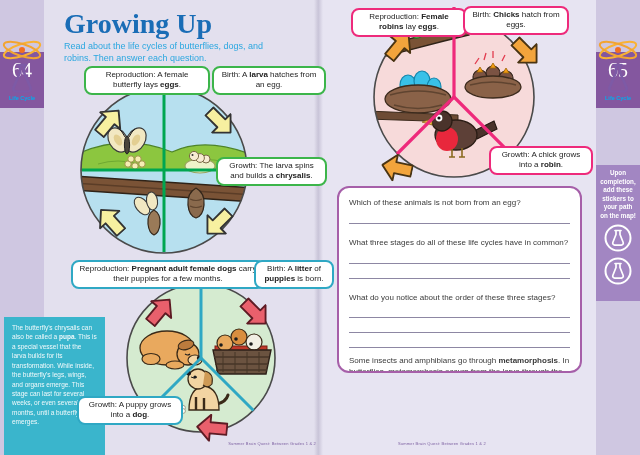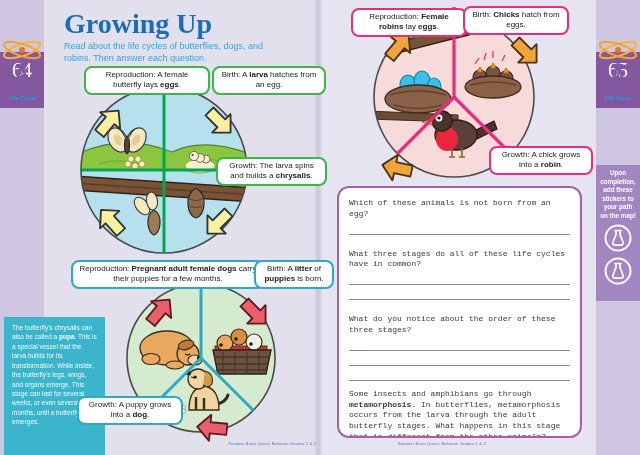--- a/index.html
+++ b/index.html
@@ -33,23 +33,23 @@
   .callout{position:absolute;background:#fff;border:2px solid #3cb54a;border-radius:8px;
            padding:2px 5px;font-size:8px;line-height:1.3;text-align:center;color:#232323;z-index:5;}
   .callout.g{border-color:#3cb54a}.callout.p{border-color:#ee2a7b}.callout.t{border-color:#2fa8c4}
   .arrow{position:absolute;z-index:3;}
   
   #brain-box{position:absolute;left:4px;top:317px;width:101px;height:138px;background:#3ab5cc;}
   #brain-box .band{margin-top:7px;height:26px;background:#0c9cba;color:#fff;
                    font-family:"Liberation Serif",serif;font-size:16px;line-height:26px;padding-left:7px;}
   #brain-box .body{padding:6px 8px;font-size:6.5px;line-height:1.45;color:rgba(255,255,255,.93);}
   
-  #questions{position:absolute;left:337px;top:186px;width:245px;height:252px;background:#fff;
+  #questions{position:absolute;left:337px;top:186px;width:245px;height:187px;background:#fff;
              border:2.5px solid #a65fa9;border-radius:12px;box-sizing:border-box;
-             padding:8px 10px 6px;overflow:hidden;font-family:Liberation Mono, monospace;}
+             padding:8px 10px 6px;overflow:hidden;}
   .q-text{font-size:8px;line-height:1.35;color:#3a3a3a;margin-top:14px;}
   .q-text:first-child{margin-top:2px;}
   .a-line{height:14px;border-bottom:1px solid #8d87a3;}
   
   .footer{position:absolute;top:441px;font-size:4px;color:#7b5ea0;letter-spacing:.2px;}
   #footer-left{left:130px;width:186px;text-align:right;}
   #footer-right{left:398px;width:110px;text-align:left;}
   b{font-weight:bold;}
 </style>
 </head>

